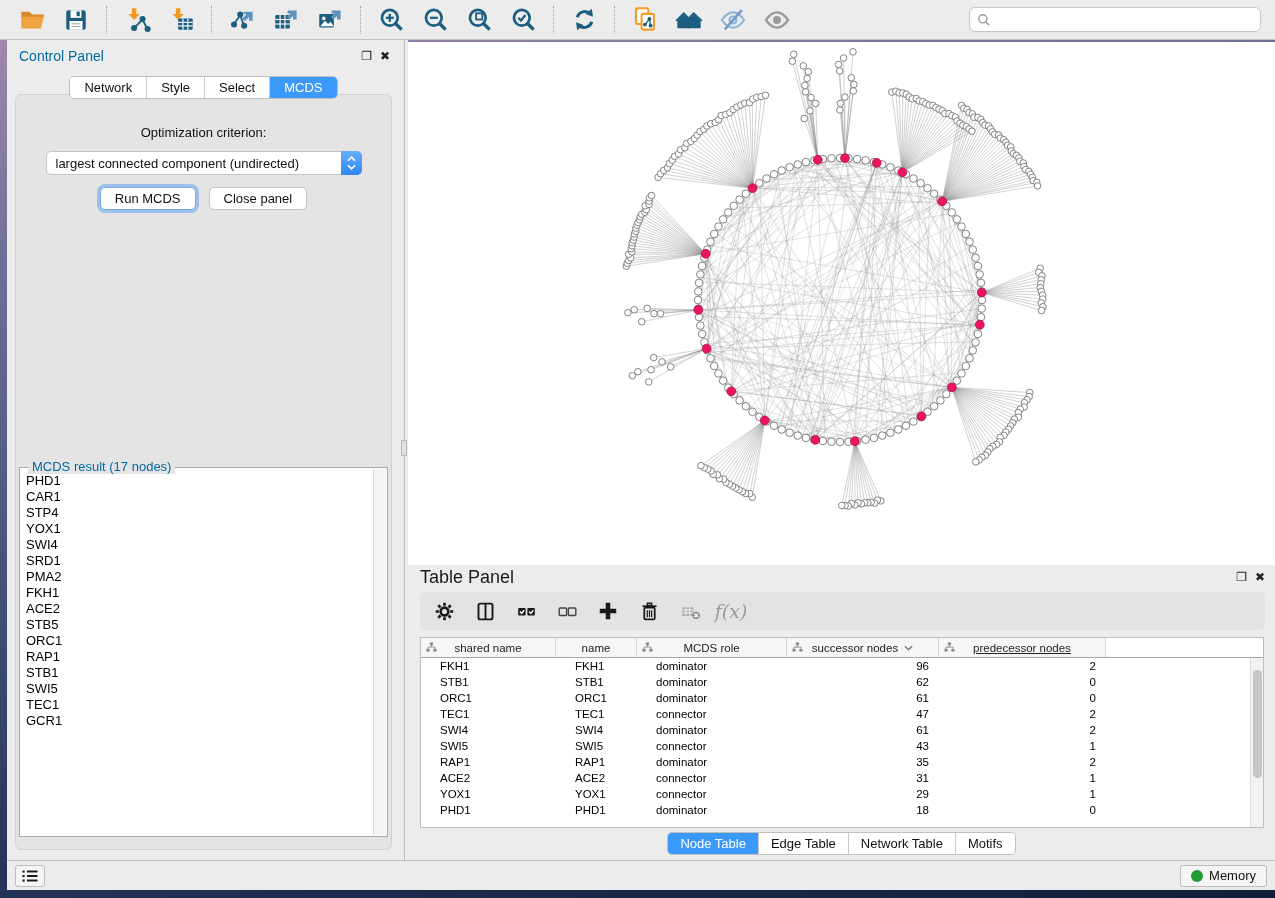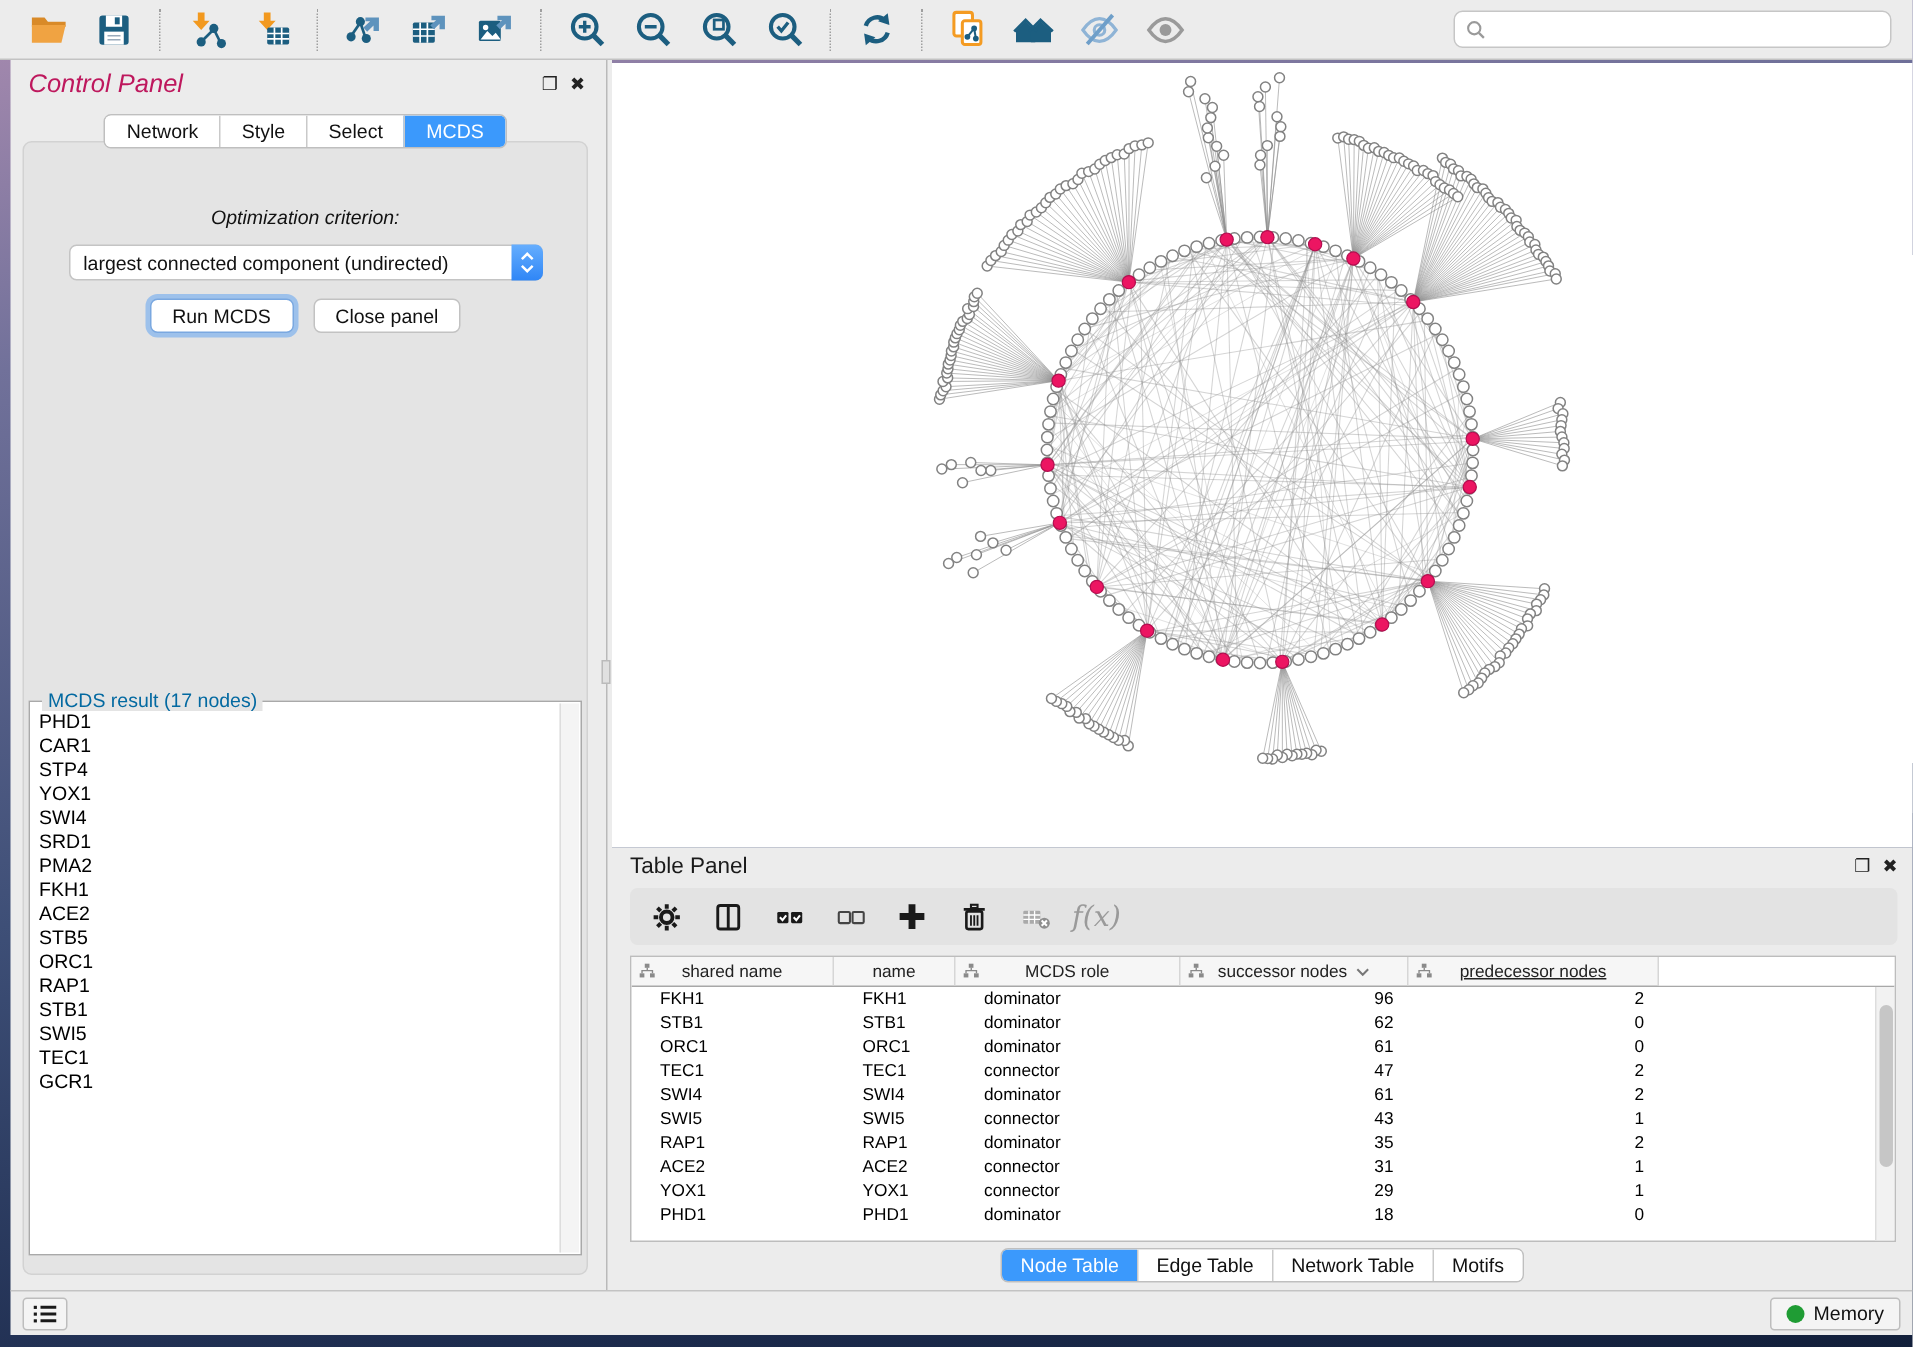--- a/index.html
+++ b/index.html
@@ -9,32 +9,32 @@
   
   .toolbar { position:absolute; left:0; top:0; width:1275px; height:40px; background:#ececec; border-bottom:1px solid #c3c3c3; display:flex; align-items:center; padding-left:10px; }
   .tb-btn { width:32px; height:32px; display:flex; align-items:center; justify-content:center; margin:0 6px; cursor:default; }
   .tb-sep { height:28px; border-left:1px dotted #9f9f9f; margin:0 8px; }
   .search-wrap { margin-left:auto; margin-right:14px; width:292px; height:25px; background:#fff; border:1px solid #c6c6c6; border-radius:6px; display:flex; align-items:center; padding-left:7px; }
   .search-wrap input { border:none; outline:none; flex:1; height:20px; font-size:12px; background:transparent; margin-left:5px; }
 
   
   .control-panel { position:absolute; left:7px; top:40px; width:393px; height:820px; background:#ececec; }
   .cp-titlebar { height:28px; display:flex; align-items:center; padding:4px 10px 0 12px; }
-  .cp-title { font-size:17px; color:#be185d;font-style:italic; }
+  .cp-title { font-size:14px; color:#0369a1; }
   .win-btns { margin-left:auto; display:flex; gap:8px; align-items:center; }
   .win-btn { font-size:12px; color:#222; line-height:12px; cursor:default; }
 
   .cp-tabs { display:flex; justify-content:center; margin-top:8px; position:relative; z-index:2; }
   .seg { display:flex; border:1px solid #bfbfbf; border-radius:5px; overflow:hidden; background:#fff; }
   .seg .tab { font-size:13px; padding:3px 14px; background:#fff; color:#111; border-left:1px solid #c9c9c9; cursor:default; }
   .seg .tab:first-child { border-left:none; }
   .seg .tab.active { background:#3b99fc; color:#fff; }
 
   .cp-box { position:absolute; left:8px; right:8px; top:54px; bottom:10px; background:#e4e4e4; border:1px solid #d2d2d2; border-radius:6px; padding:14px 6px 12px 6px; display:flex; flex-direction:column; align-items:center; }
-  .opt-label { font-size:13px; color:#111; margin-top:28px;font-style:italic; }
+  .opt-label { font-size:13px; color:#111; margin-top:16px; }
   .dropdown { margin-top:11px; width:316px; height:24px; background:#fff; border:1px solid #c4c4c4; border-radius:5px; display:flex; align-items:center; cursor:default; }
   .dropdown .dd-text { flex:1; font-size:13px; padding-left:9px; color:#111; white-space:nowrap; overflow:hidden; }
   .dd-stepper { width:21px; height:24px; margin:-1px -1px -1px 0; border-radius:0 5px 5px 0; background:linear-gradient(#66aefe,#2f86f6); display:flex; flex-direction:column; align-items:center; justify-content:center; gap:2px; }
   .btn-row { margin-top:12px; display:flex; gap:13px; }
   .push-btn { font-size:13px; padding:3px 14px; background:#fff; border:1px solid #c2c2c2; border-radius:5px; color:#111; cursor:default; }
   .push-btn.focus { box-shadow:0 0 0 3px rgba(110,170,240,.6); border-color:#7aa8e0; }
 
   .groupbox { margin-top:auto; position:relative; width:369px; height:370px; background:#fff; border:1px solid #a9a9a9; }
   .groupbox .legend { position:absolute; top:-9px; left:8px; background:#e4e4e4; padding:0 4px; font-size:13px; color:#0369a1; }
   .mcds-list { position:absolute; inset:1px 14px 1px 1px; overflow:hidden; padding:4px 0 0 5px; }
@@ -52,21 +52,21 @@
   .light { width:12px; height:12px; border-radius:50%; cursor:default; }
   .light.red { background:#fc5b57; border:1px solid #dd4742; }
   .light.yellow { background:#fdbe41; border:1px solid #dfa337; }
   .light.green { background:#34c84a; border:1px solid #2aa93d; }
   .net-title { position:absolute; left:0; right:0; text-align:center; font-size:12px; font-weight:700; color:#333; }
   .net-canvas { width:867px; height:500px; display:block; background:#fff; }
 
   
   .table-panel { position:absolute; left:408px; top:565px; width:867px; height:295px; background:#ececec; }
   .tp-titlebar { height:22px; display:flex; align-items:center; padding:2px 10px 0 12px; }
-  .tp-title { font-size:15px; color:#1a1a1a; }
+  .tp-title { font-size:18px; color:#1a1a1a; }
   .tp-toolbar { margin:5px 10px 0 12px; height:38px; background:#e3e3e3; border-radius:5px; display:flex; align-items:center; padding-left:12px; gap:17px; }
   .tp-tool { width:24px; height:24px; display:flex; align-items:center; justify-content:center; cursor:default; }
   .fx { font-family:"DejaVu Serif",serif; font-style:italic; font-size:19px; color:#9a9a9a; }
 
   .table-wrap { position:absolute; left:12px; right:11px; top:72px; bottom:32px; background:#fff; border:1px solid #bdbdbd; overflow:hidden; }
   .thead { display:flex; height:20px; border-bottom:1px solid #a8a8a8; background:#f6f6f6; }
   .th { position:relative; display:flex; align-items:center; justify-content:center; font-size:11.5px; color:#222; border-right:1px solid #d6d6d6; cursor:default; }
   .th .colicon { position:absolute; left:5px; top:4px; }
   .th.filler { background:#fff; border-right:none; flex:1; }
   .tbody .tr { display:flex; height:16px; cursor:default; }

